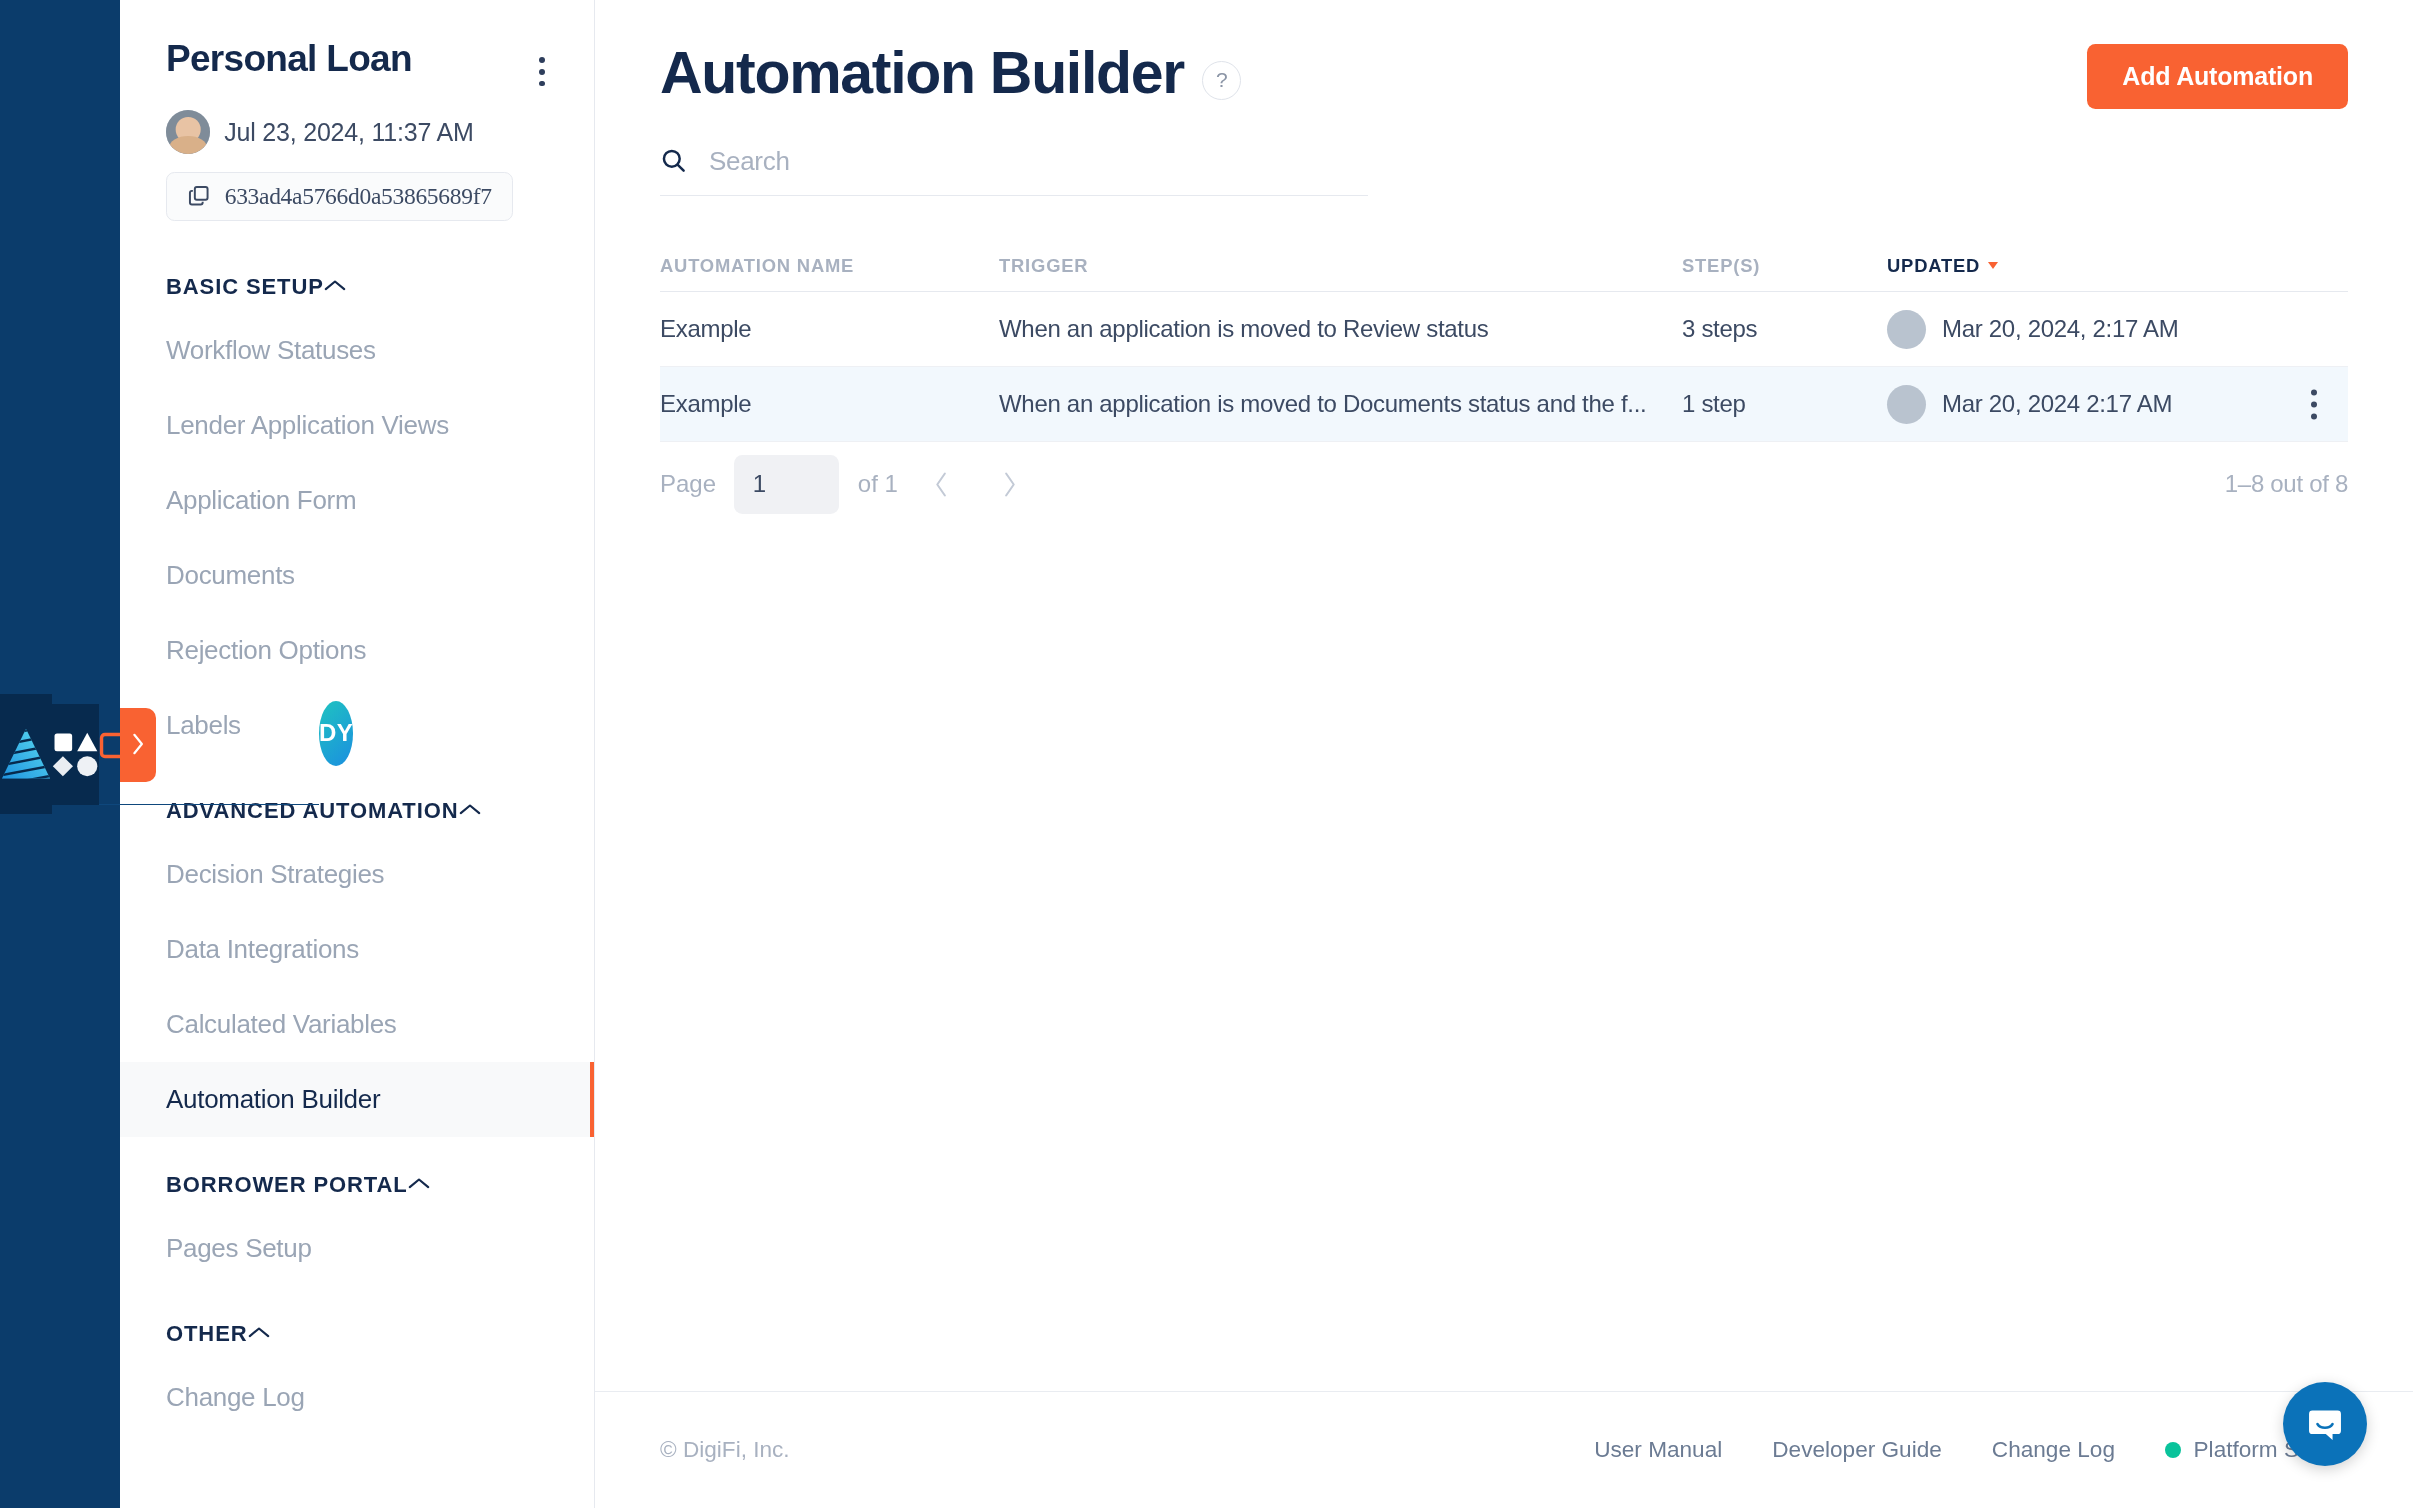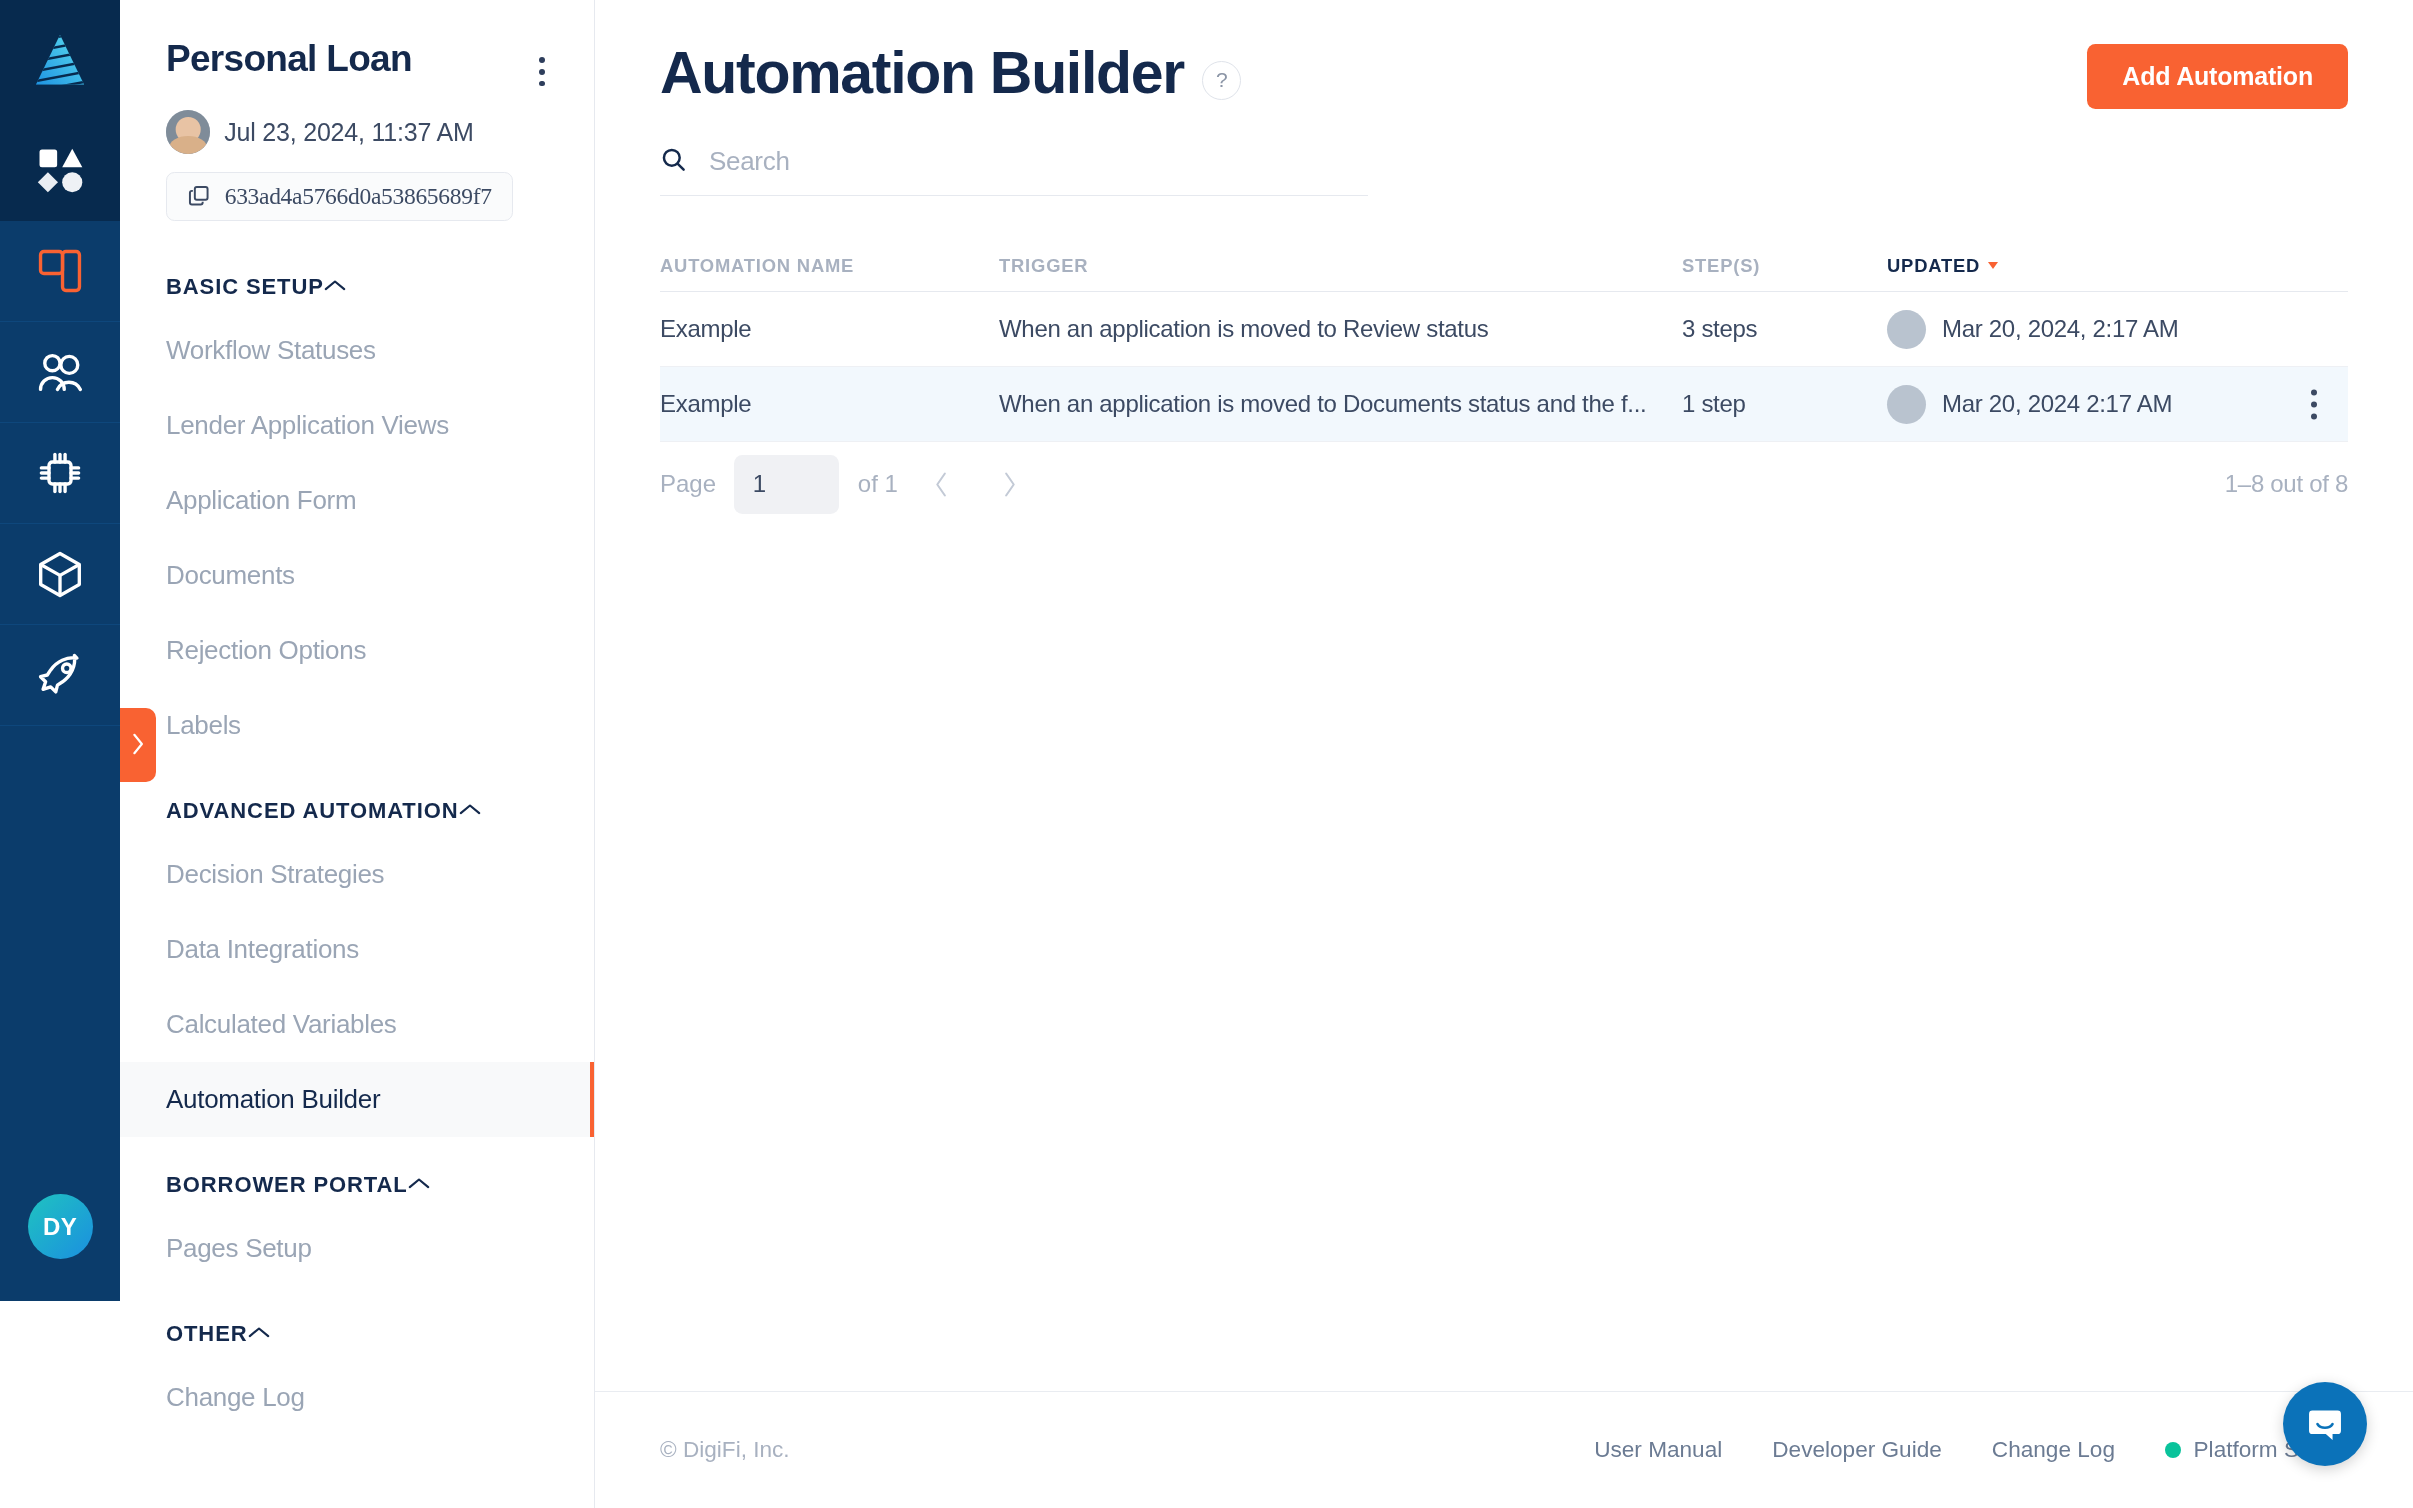--- a/index.html
+++ b/index.html
@@ -8,23 +8,23 @@
     width: 2413px; height: 1508px;
     font-family: "Liberation Sans", sans-serif;
     background: #ffffff;
     overflow: hidden;
   }
 
   .app { display: flex; width: 2413px; height: 1508px; position: relative; }
 
   
   .rail {
-    width: 120px; flex: 0 0 120px; height: 1301px;
+    width: 120px; flex: 0 0 120px; height: 1508px;
     background: #0b3c6b;
-    display: flex; flex-direction: column; align-items: center;
+    display: flex; align-items: center;
     position: relative; z-index: 5;
   }
   .rail-logo {
     height: 120px; width: 120px;
     display: flex; align-items: center; justify-content: center;
     background: #072a4e;
   }
   .rail-item {
     height: 101px; width: 120px;
     display: flex; align-items: center; justify-content: center;
@@ -116,21 +116,21 @@
     font-size: 21px; color: #8b95a6; margin-top: 13.4px;
   }
   .add-btn {
     background: #f96232; color: #fff; border: none; border-radius: 8.4px;
     height: 65px; padding: 0 35px; font-size: 25px; font-weight: 700;
     letter-spacing: -0.2px; font-family: inherit; cursor: pointer;
   }
 
   .search-row {
     margin-top: 37px; width: 708px;
-    display: flex; align-items: flex-start; gap: 22px;
+    display: flex; align-items: flex-end; gap: 22px;
     border-bottom: 1.7px solid #e6e9ef; padding-bottom: 18.4px;
   }
   .search-input {
     border: none; outline: none; background: transparent;
     font-size: 26px; color: #14294c; font-family: inherit; width: 100%;
     letter-spacing: -0.3px;
   }
   .search-input::placeholder { color: #a8b1c0; }
 
   

